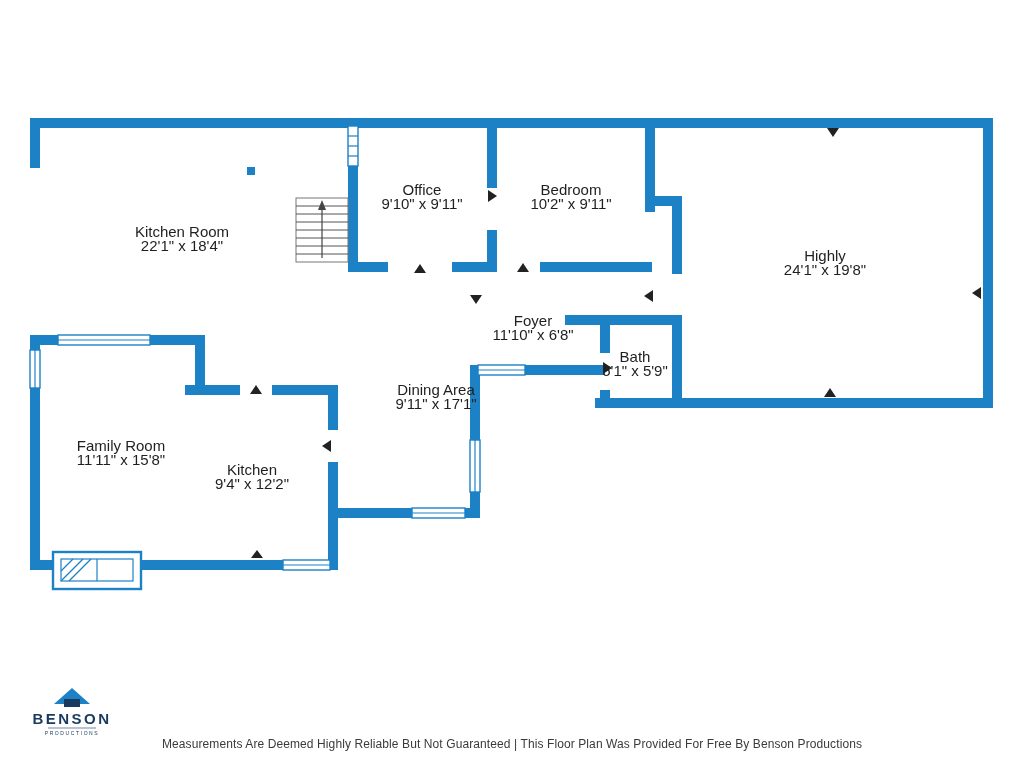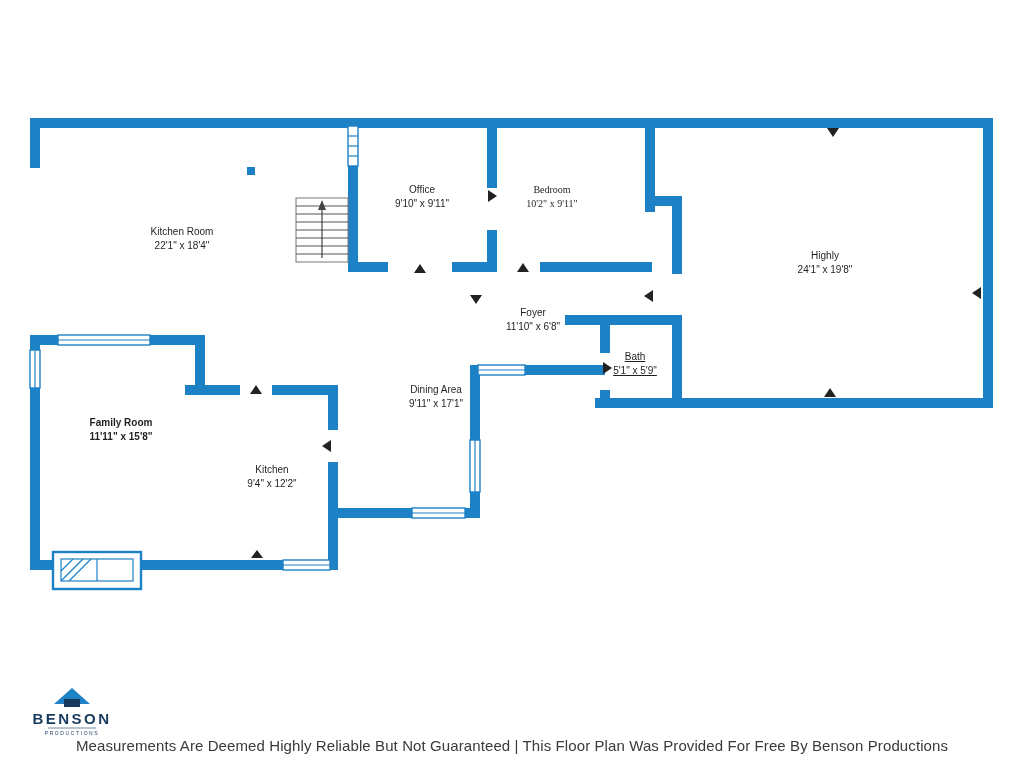--- a/index.html
+++ b/index.html
@@ -11,26 +11,26 @@
   .wall{fill:#1d81c6;}
   .win-bg{fill:#ffffff;stroke:#1d81c6;stroke-width:1.4;}
   .win-line{stroke:#1d81c6;stroke-width:1.2;}
   .stair-line{stroke:#555555;stroke-width:1;}
   .stair-box{fill:#ffffff;stroke:#777777;stroke-width:1;}
   .door-arrow{fill:#222222;}
   .fp-outline{fill:#ffffff;stroke:#1d81c6;stroke-width:2.4;}
   .fp-inner{fill:none;stroke:#1d81c6;stroke-width:1.2;}
   .room-label{
     position:absolute;transform:translate(-50%,-50%);text-align:center;
-    white-space:nowrap;font-size:10px;line-height:14px;color:#1f1f1f;
+    white-space:nowrap;font-size:15px;line-height:14px;color:#1f1f1f;
   }
   .room-label .dims{display:block;}
   .disclaimer{
     position:absolute;left:50%;top:737px;transform:translateX(-50%);
-    font-size:15px;color:#3a3a3a;white-space:nowrap;letter-spacing:.1px;
+    font-size:12px;color:#3a3a3a;white-space:nowrap;letter-spacing:.1px;
   }
   .logo-text{fill:#173a5e;font-family:"Liberation Sans",sans-serif;font-weight:bold;}
   .logo-sub{fill:#173a5e;font-family:"Liberation Sans",sans-serif;}
 </style>
 </head>
 <body>
 
 <div class="canvas">
 
   <svg class="plan" width="1024" height="768" viewBox="0 0 1024 768">
@@ -150,44 +150,44 @@
   </svg>
 
   <div class="room-label" style="left:182px;top:239px;">
     <span>Kitchen Room</span>
     <span class="dims">22'1" x 18'4"</span>
   </div>
   <div class="room-label" style="left:422px;top:197px;">
     <span>Office</span>
     <span class="dims">9'10" x 9'11"</span>
   </div>
-  <div class="room-label" style="left:552px;top:197px;font-family:Liberation Serif, serif;">
+  <div class="room-label" style="left:571px;top:197px;">
     <span>Bedroom</span>
     <span class="dims">10'2" x 9'11"</span>
   </div>
   <div class="room-label" style="left:825px;top:263px;">
     <span>Highly</span>
     <span class="dims">24'1" x 19'8"</span>
   </div>
-  <div class="room-label" style="left:533px;top:320px;">
+  <div class="room-label" style="left:533px;top:328px;">
     <span>Foyer</span>
     <span class="dims">11'10" x 6'8"</span>
   </div>
-  <div class="room-label" style="left:635px;top:364px;text-decoration:underline;">
+  <div class="room-label" style="left:635px;top:364px;">
     <span>Bath</span>
     <span class="dims">5'1" x 5'9"</span>
   </div>
   <div class="room-label" style="left:408px;top:397px;margin-left:28px;">
     <span>Dining Area</span>
     <span class="dims">9'11" x 17'1"</span>
   </div>
-  <div class="room-label" style="left:121px;top:430px;font-weight:bold;">
+  <div class="room-label" style="left:121px;top:453px;">
     <span>Family Room</span>
     <span class="dims">11'11" x 15'8"</span>
   </div>
-  <div class="room-label" style="left:272px;top:477px;">
+  <div class="room-label" style="left:252px;top:477px;">
     <span>Kitchen</span>
     <span class="dims">9'4" x 12'2"</span>
   </div>
 
   <div class="disclaimer">Measurements Are Deemed Highly Reliable But Not Guaranteed | This Floor Plan Was Provided For Free By Benson Productions</div>
 
 </div>
 
 </body></html>

